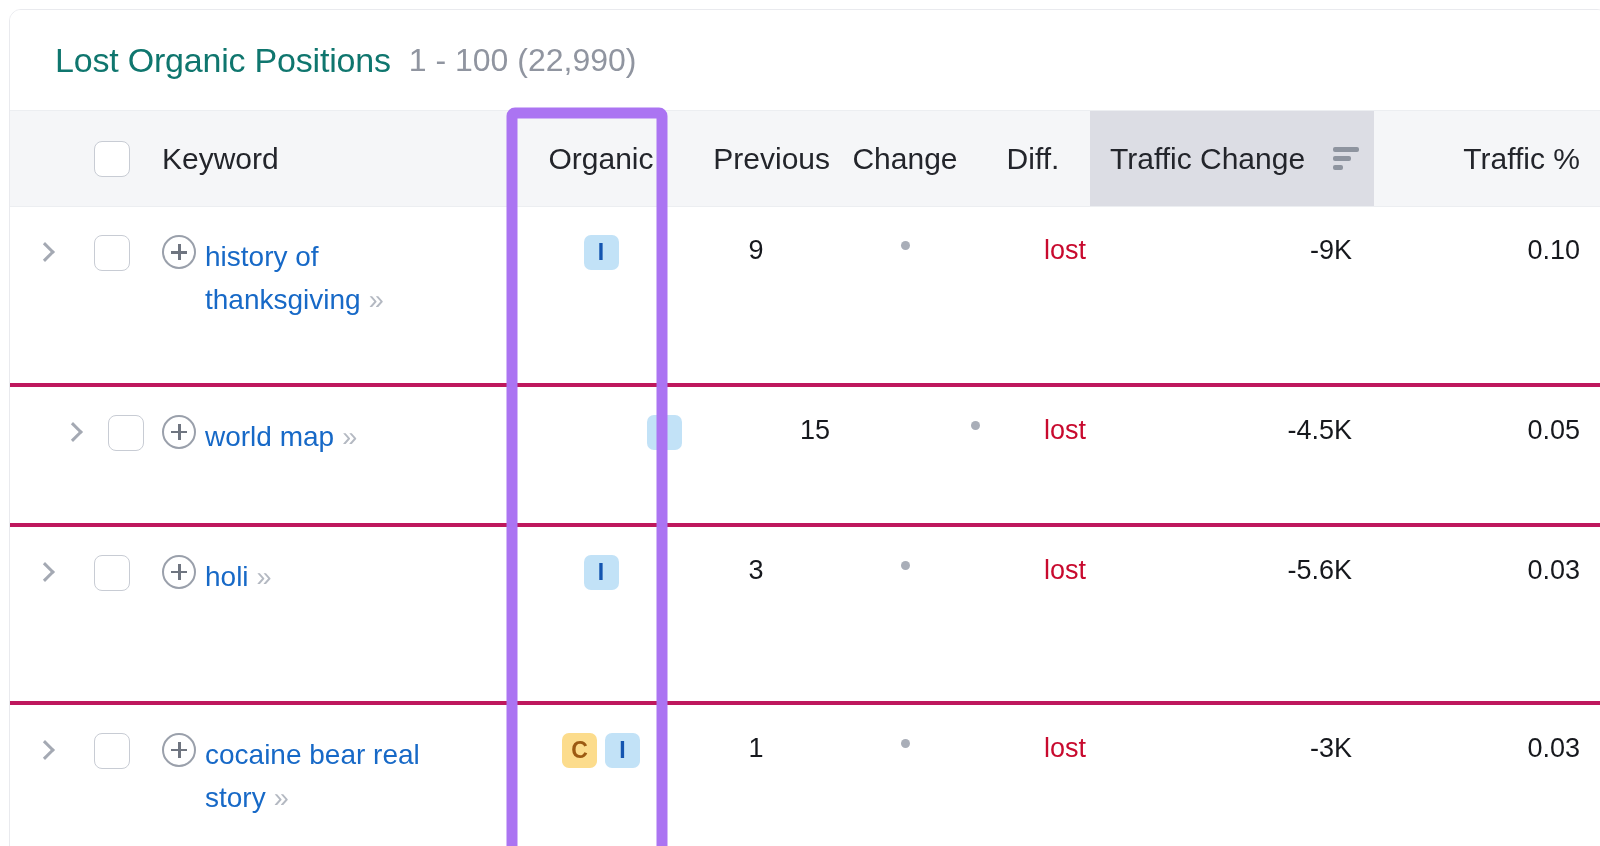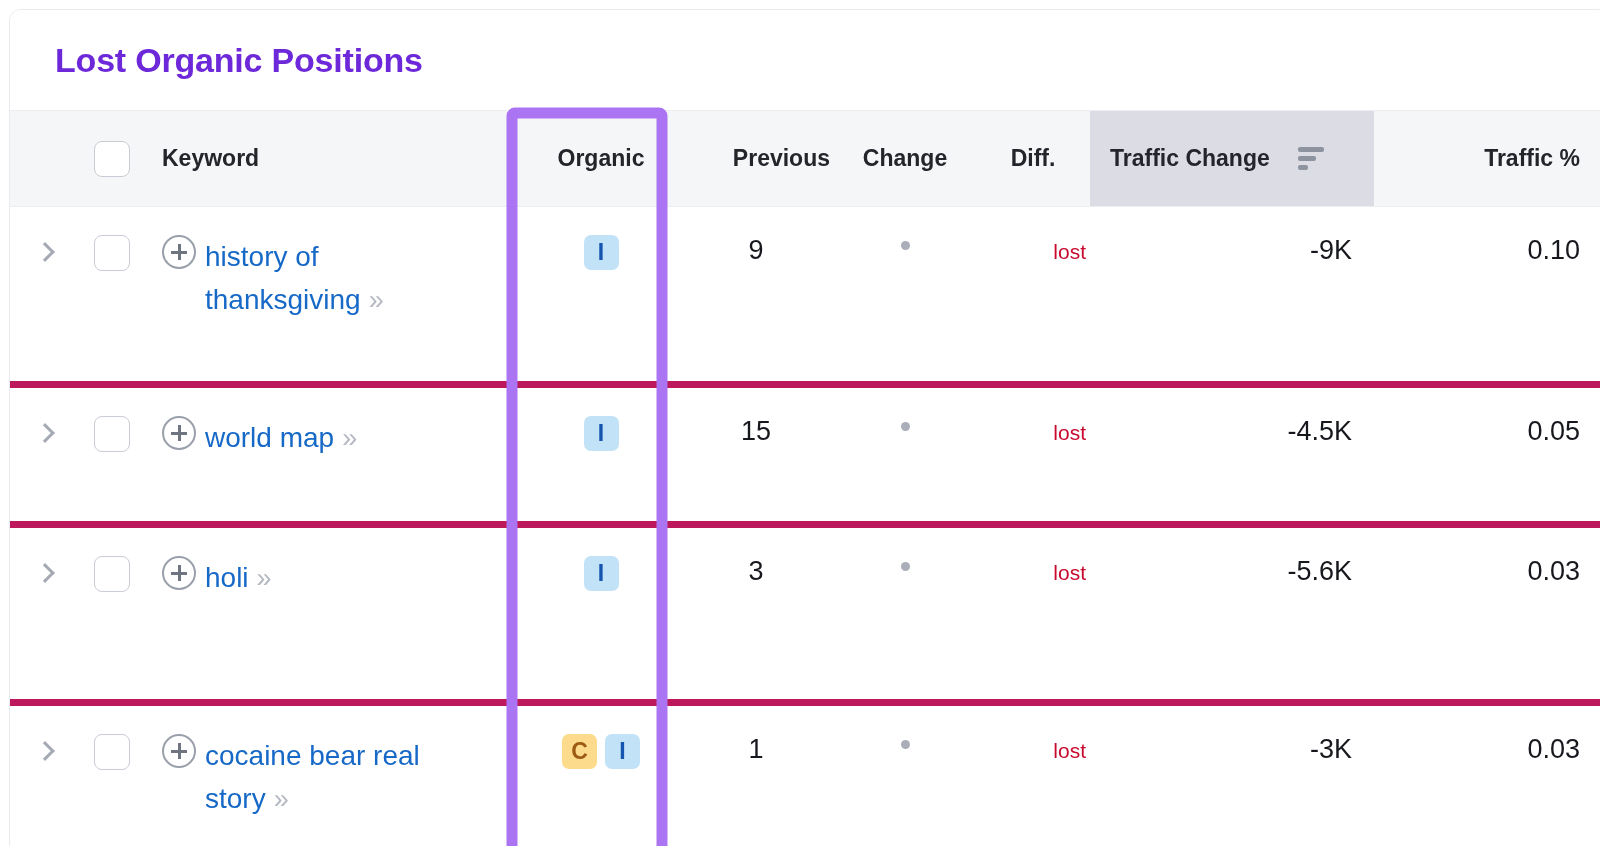--- a/index.html
+++ b/index.html
@@ -29,43 +29,43 @@
   
   .titlebar {
     height: 100px;
     display: flex;
     align-items: center;
     padding-left: 45px;
     background: #ffffff;
   }
   .title-main {
     font-size: 34px;
-    font-weight: bold;
-    color: #6d28d9;
+    font-weight: normal;
+    color: #0f766e;
     letter-spacing: -0.2px;
   }
   .title-range {
     font-size: 32px;
     color: #9095a0;
     margin-left: 18px;
     letter-spacing: 0px;
   }
 
   
   .tbl {
     width: 100%;
     border-collapse: collapse;
     table-layout: fixed;
   }
 
   thead tr { background: #f5f6f8; }
   thead th {
     height: 96px;
-    font-size: 23px;
-    font-weight: bold;
+    font-size: 30px;
+    font-weight: normal;
     color: #23252b;
     border-top: 1px solid #eceef1;
     border-bottom: 1px solid #eceef1;
     vertical-align: middle;
   }
   th.sorted { background: #dcdde4; }
 
   
   .c-exp   { width: 70px;  }
   .c-chk   { width: 64px;  }
@@ -101,28 +101,28 @@
     width: 36px;
     height: 36px;
     border: 1.6px solid #c8ccd4;
     border-radius: 8px;
     background: #ffffff;
     vertical-align: middle;
   }
 
   
   tbody td {
-    border-bottom: 7px solid #be185d;
+    border-bottom: 4px solid #be185d;
     font-size: 27px;
     color: #16181d;
     vertical-align: top;
     padding-top: 28px;
   }
   tbody tr.r0 td { height: 178px; }
-  tbody tr.r1 td { height: 140px; }
+  tbody tr.r1 td { height: 140px; text-align: right; }
   tbody tr.r2 td { height: 178px; }
   tbody tr.r3 td { height: 150px; border-bottom: none; }
 
   td.t-exp { text-align: center; }
   td.t-chk { text-align: center; }
   td.t-kw  { padding-left: 18px; }
   td.t-int { text-align: center; }
   td.t-prev{ text-align: center; }
   td.t-curr{ text-align: center; }
   td.t-diff{ text-align: right; padding-right: 4px; }
@@ -190,29 +190,30 @@
 
   
   .dot {
     display: inline-block;
     width: 9px; height: 9px;
     border-radius: 50%;
     background: #a9aeb8;
     vertical-align: 9px;
   }
 
-  .lost { color: #c80a2e; font-size: 21px; }
+  .lost { color: #c80a2e; font-size: 27px; }
 </style>
 </head>
 <body>
 
 <div class="card">
 
   <div class="titlebar">
     <span class="title-main">Lost Organic Positions</span>
+    <span class="title-range">1 - 100 (22,990)</span>
   </div>
 
   <table class="tbl">
     <colgroup>
       <col class="c-exp">
         <col class="c-chk">
         <col class="c-kw">
         <col class="c-int">
       <col class="c-prev">
         <col class="c-curr">

